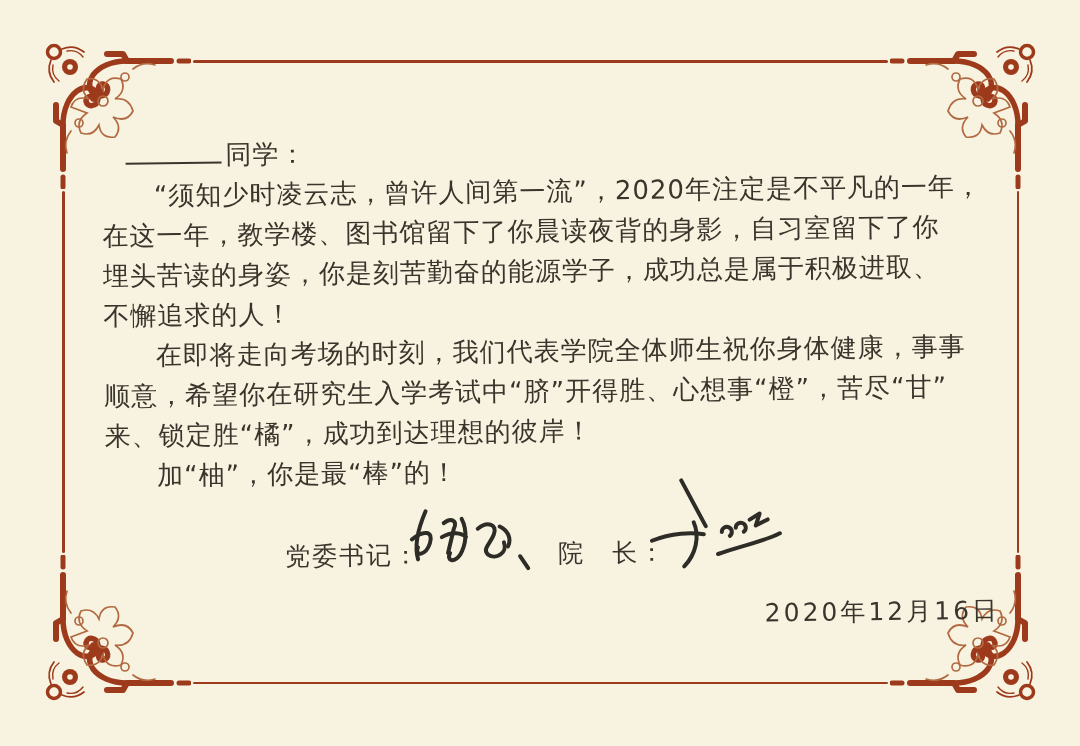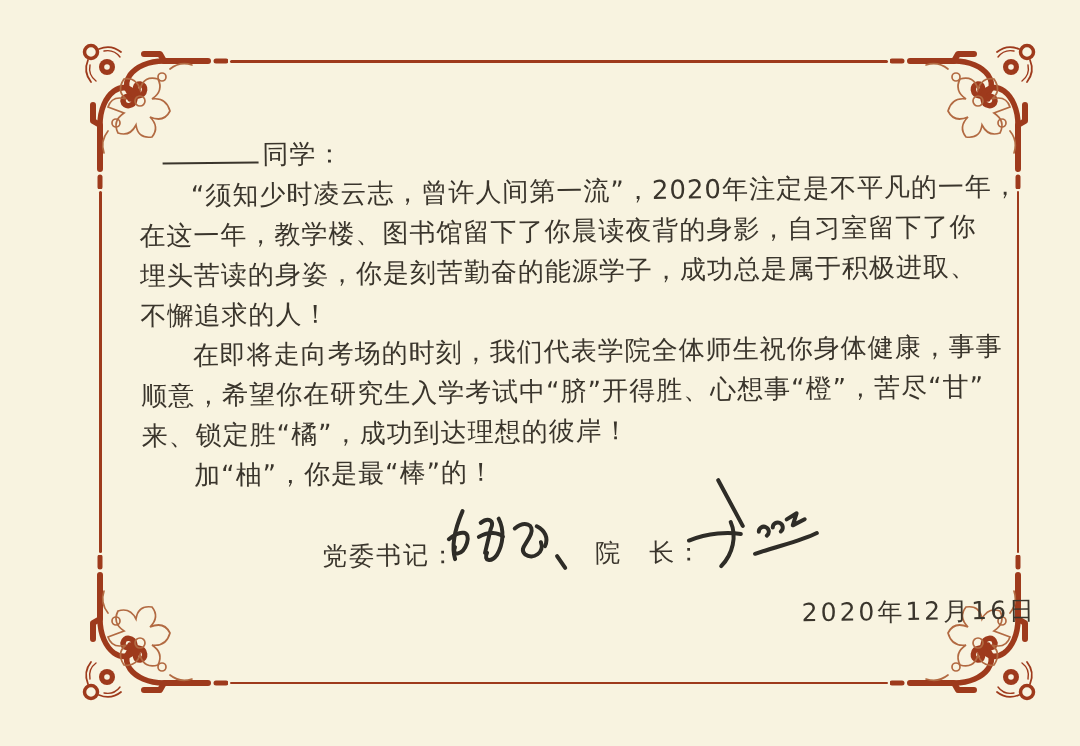--- a/index.html
+++ b/index.html
@@ -10,21 +10,21 @@
     --signature_ink:#2e2c27;
   }
   *{margin:0;padding:0;box-sizing:border-box;}
   html,body{width:1080px;height:746px;overflow:hidden;}
   body{
     background:var(--background);
     font-family:"DejaVu Sans","Liberation Sans",sans-serif;
     color:var(--ink);
     position:relative;
   }
-  .card{position:absolute;inset:0;margin-left:37px;}
+  .card{position:absolute;inset:0;}
   
   .border-line{position:absolute;background:var(--border);border-radius:2px;}
   .bl-top{top:60px;left:193px;right:192px;height:2.5px;}
   .bl-bottom{bottom:62px;left:193px;right:192px;height:2.5px;}
   .bl-left{left:62px;top:191px;bottom:193px;width:2.5px;}
   .bl-right{right:61px;top:191px;bottom:193px;width:2.5px;}
   .corner{position:absolute;width:150px;height:150px;}
   .corner.tl{left:41px;top:39px;}
   .corner.tr{right:40px;top:39px;transform:scaleX(-1);}
   .corner.bl{left:41px;bottom:41px;transform:scaleY(-1);}

